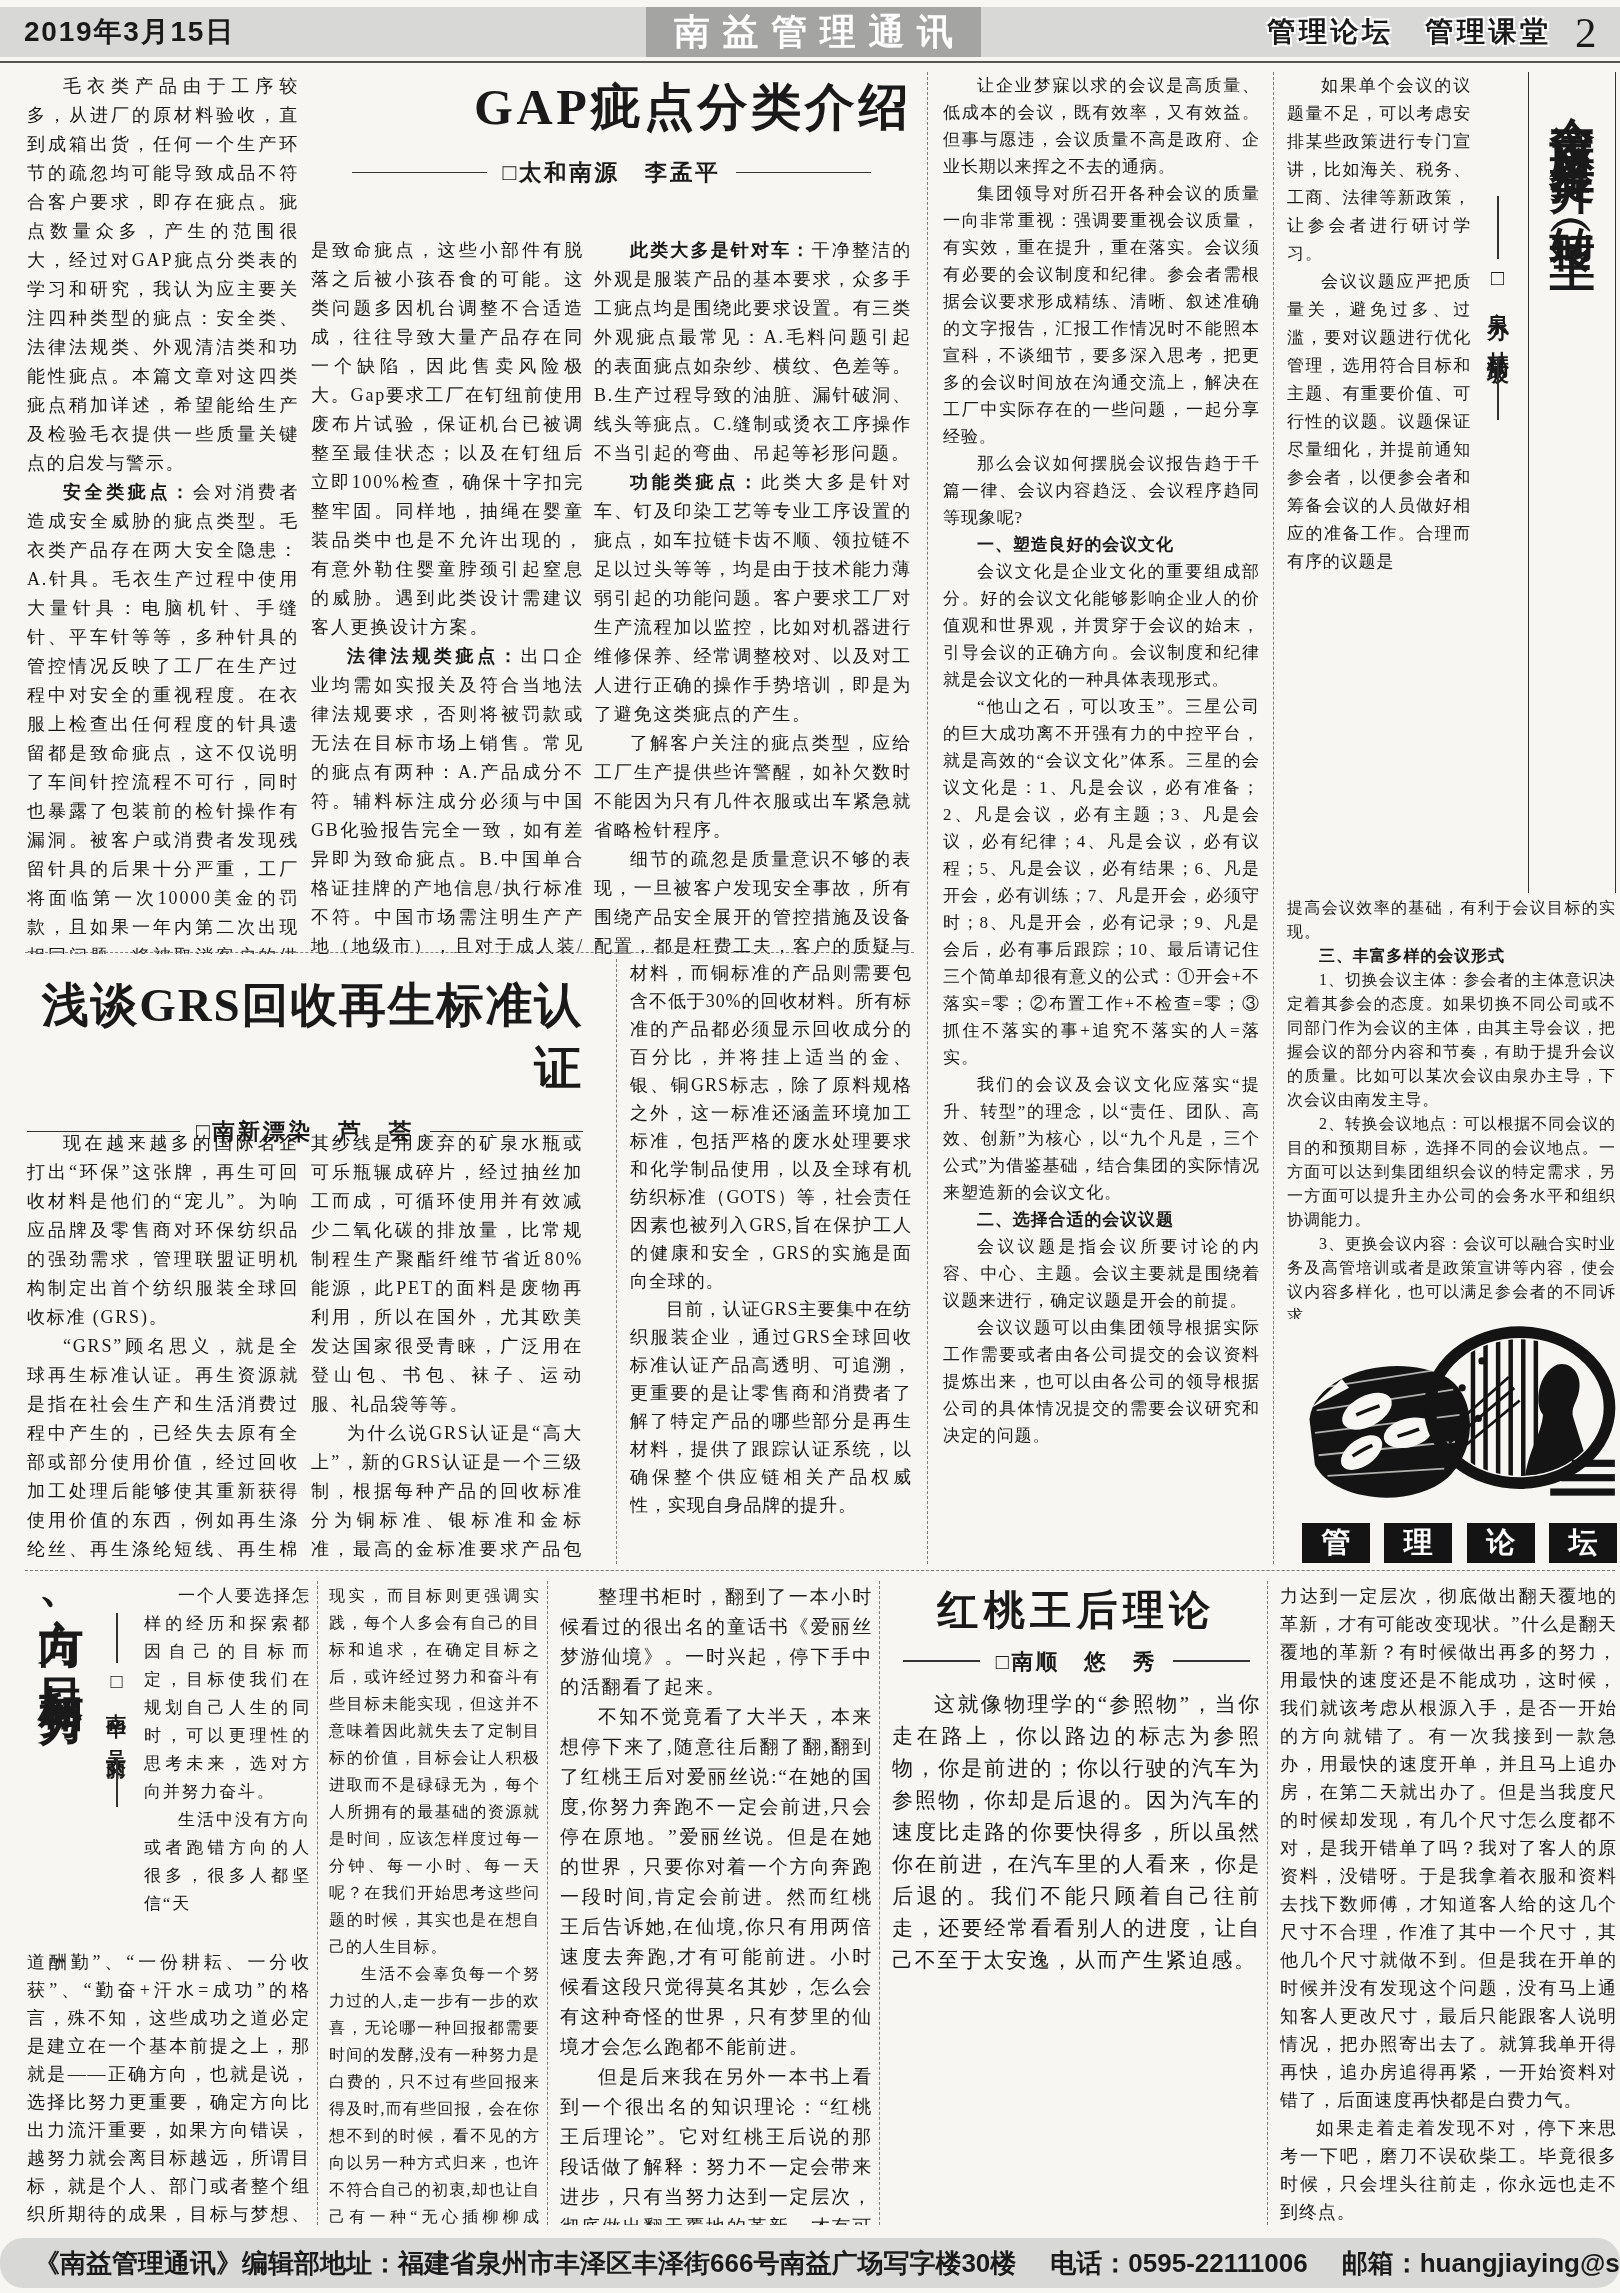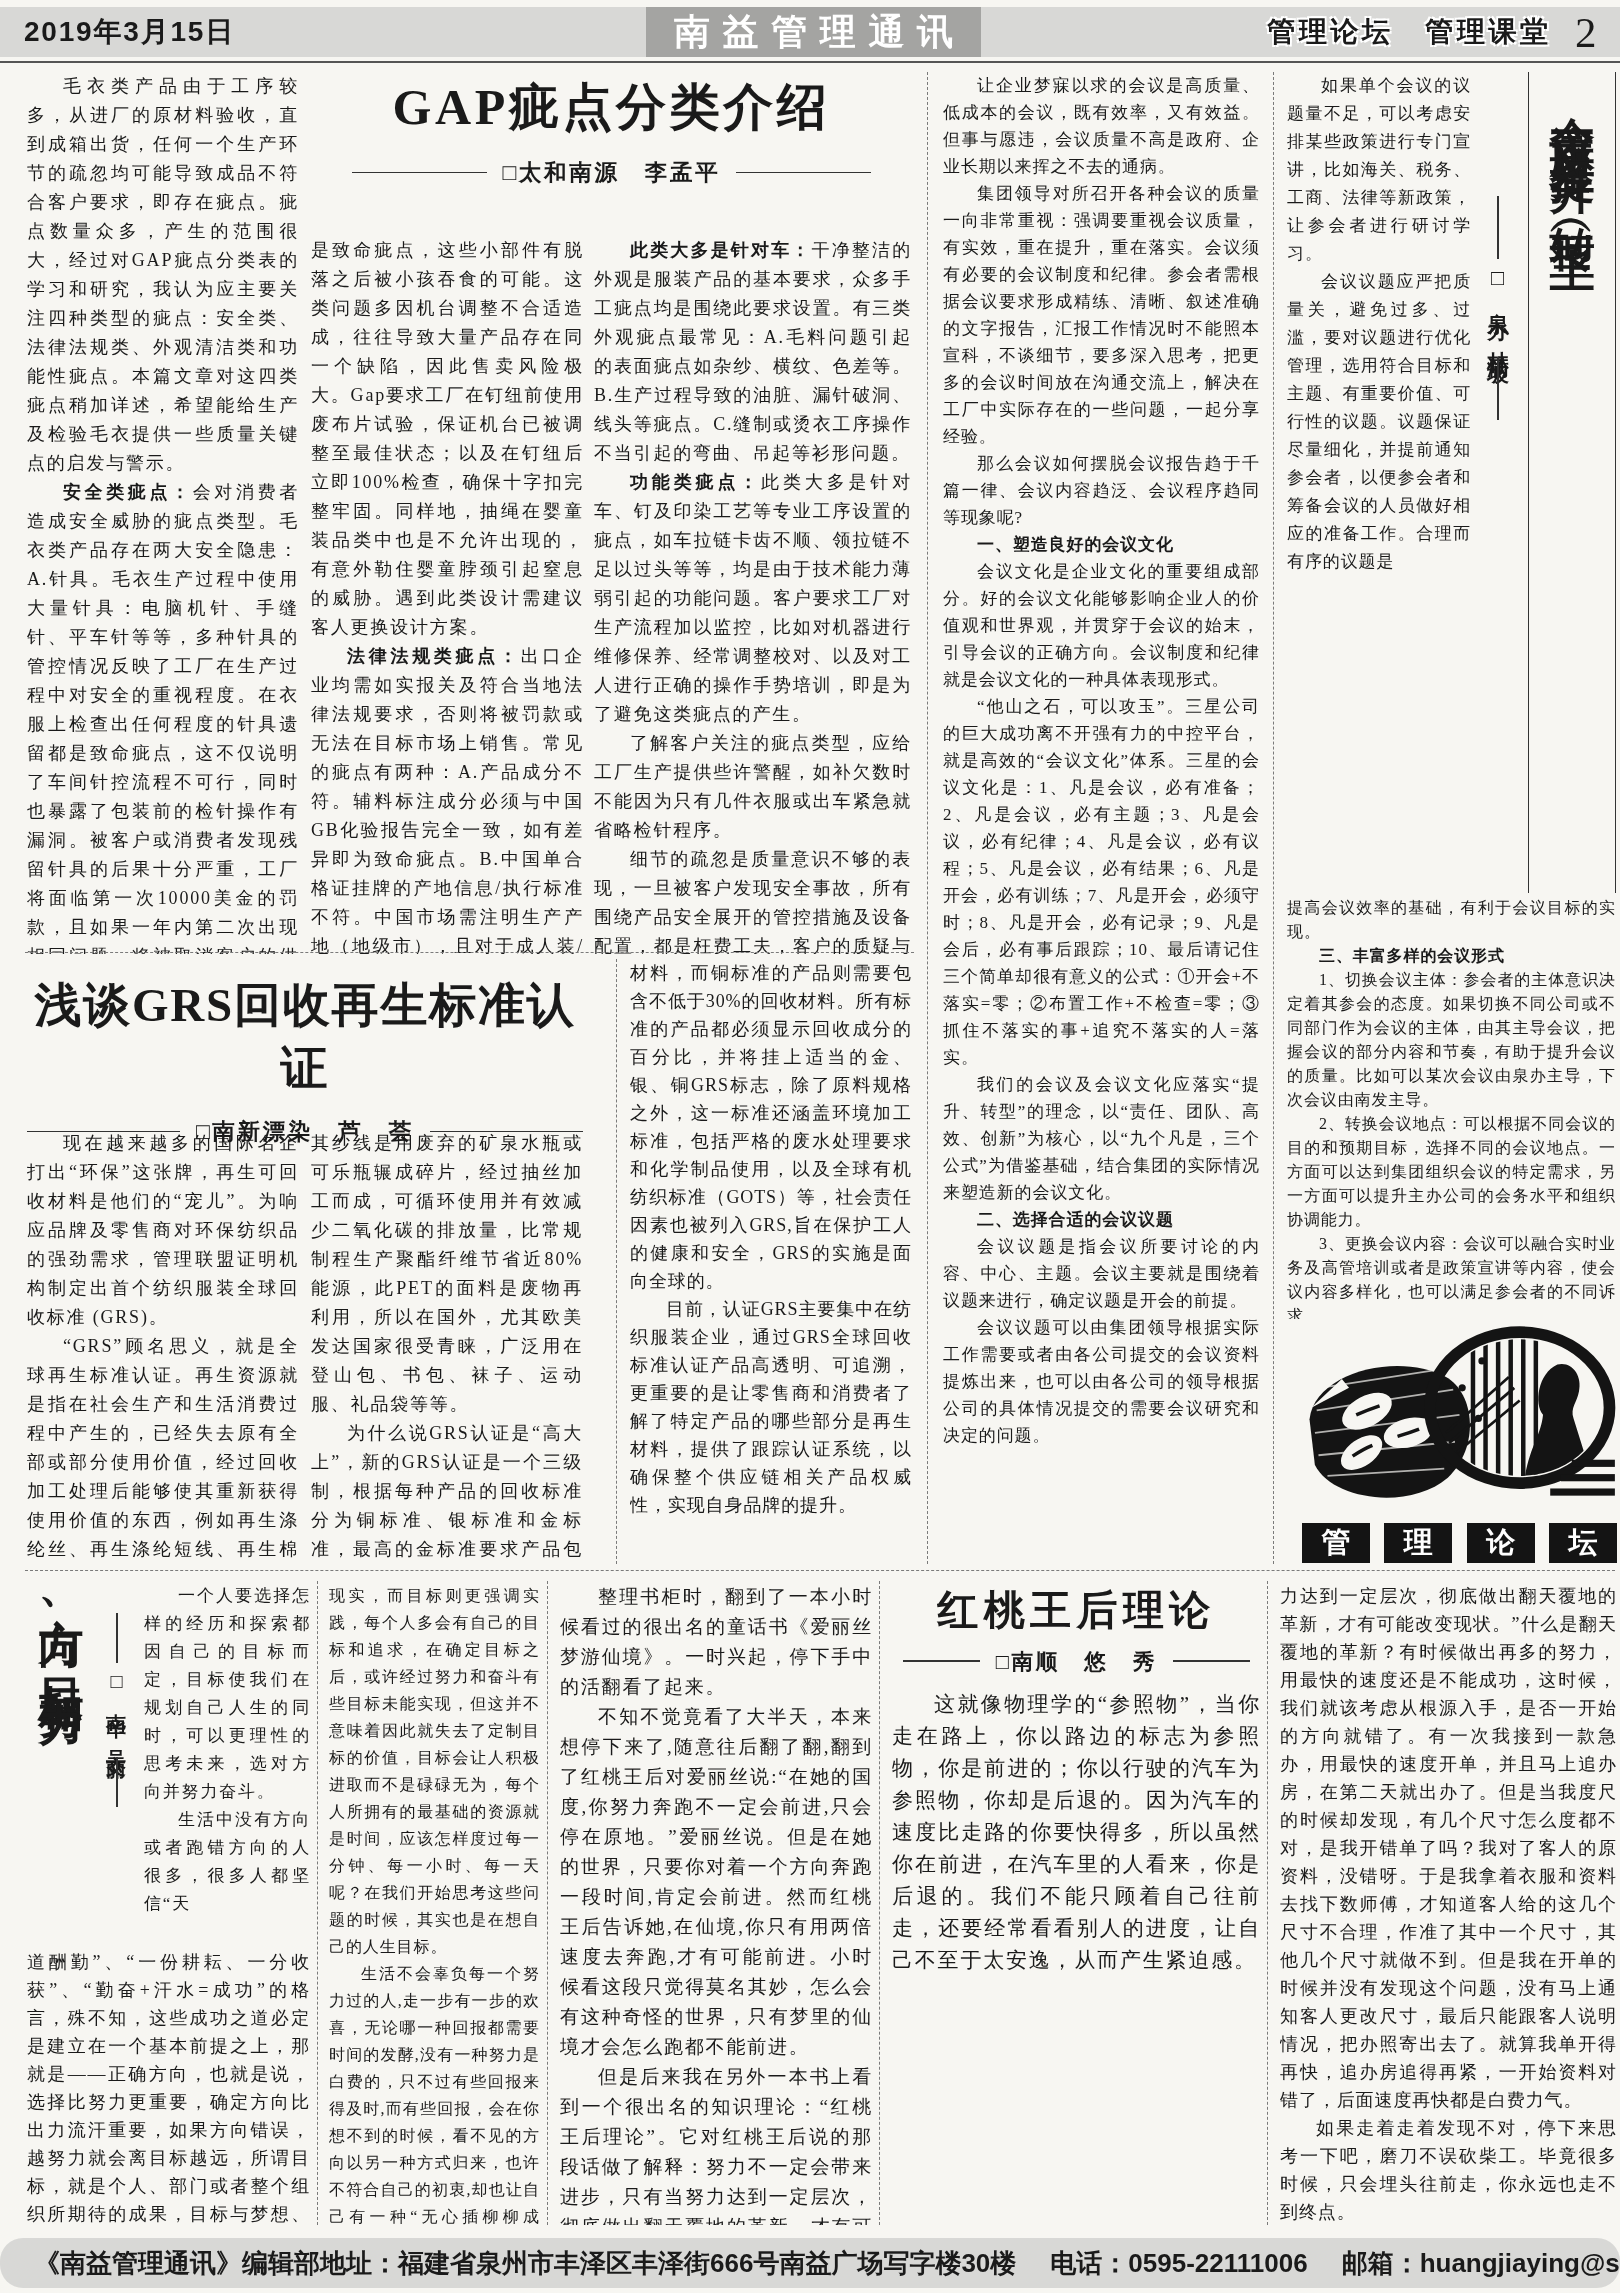--- a/index.html
+++ b/index.html
@@ -30,21 +30,21 @@
   .t-rw{font-size:16px;line-height:24px;letter-spacing:0.9px;}
   .t-g3{font-size:18px;line-height:28px;letter-spacing:0.9px;}
   .t-bA{font-size:17px;line-height:28px;letter-spacing:1.8px;}
   .t-bAw{font-size:18px;line-height:28px;letter-spacing:1.8px;}
   .t-b2{font-size:16px;line-height:27px;letter-spacing:0.9px;}
   .t-b3{font-size:19px;line-height:30px;letter-spacing:1.8px;}
   .t-b4{font-size:21px;line-height:32px;letter-spacing:1.8px;}
   .t-b5{font-size:18px;line-height:28px;letter-spacing:0.9px;}
   
   .art-head{position:absolute;text-align:center;}
-  .art-title{font-weight:bold;}
+  .art-title{font-weight:bold;text-align:right;}
   .byline-row{display:flex;align-items:center;justify-content:center;margin-top:16px;}
   .byline-row .rule{height:1.8px;background:#333;}
   .byline-txt{font-weight:bold;font-size:22.5px;letter-spacing:2.7px;margin:0 16px;white-space:nowrap;}
   
   .vtitle{writing-mode:vertical-rl;text-orientation:mixed;font-weight:bold;}
   .vbyline{writing-mode:vertical-rl;text-orientation:mixed;font-size:21.6px;font-weight:bold;letter-spacing:5.4px;}
   .vrule{width:1.8px;background:#333;margin:7.2px auto;}
   
   .vdash{position:absolute;width:0;border-left:1.8px dashed #7a7a7a;}
   .hdash{position:absolute;height:0;border-top:1.8px dashed #7a7a7a;}

